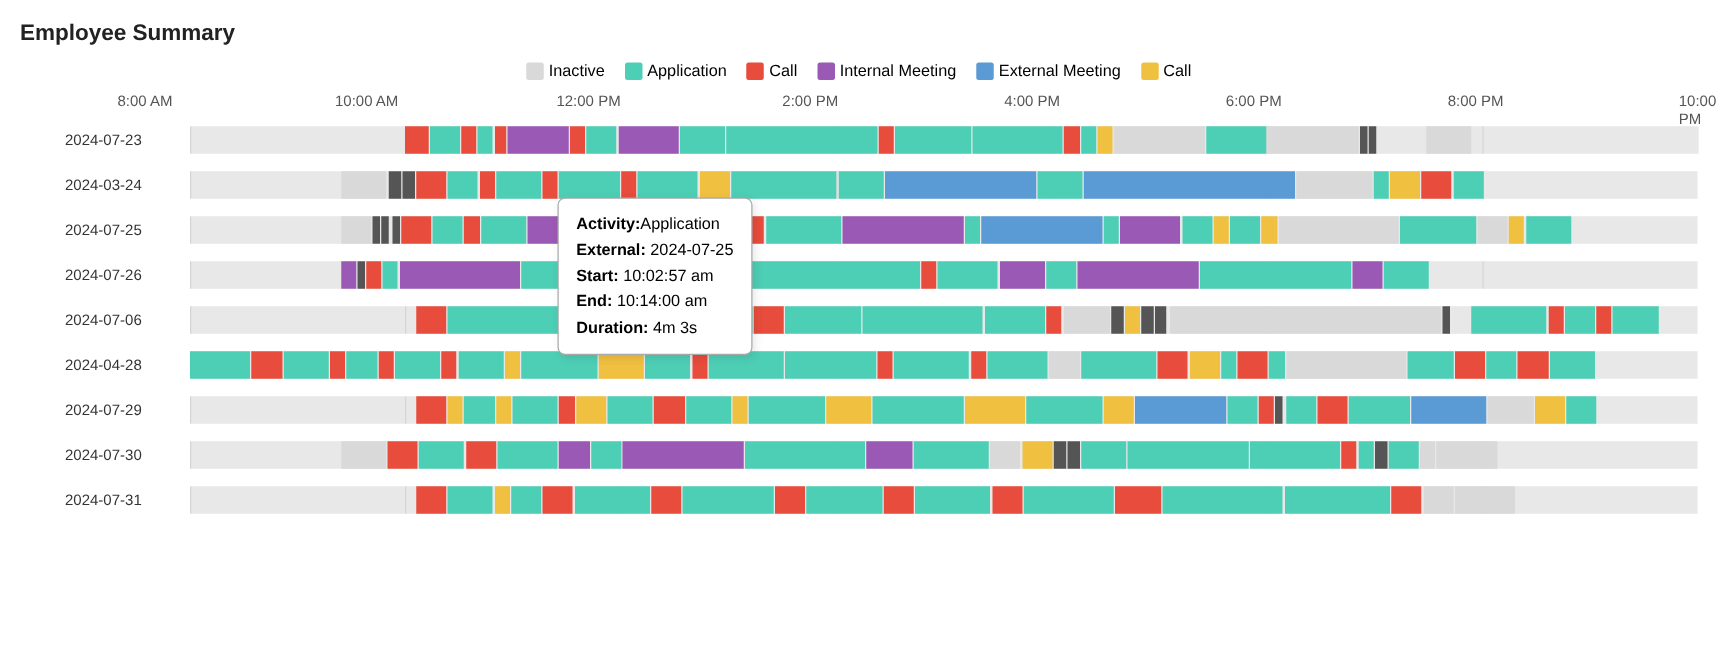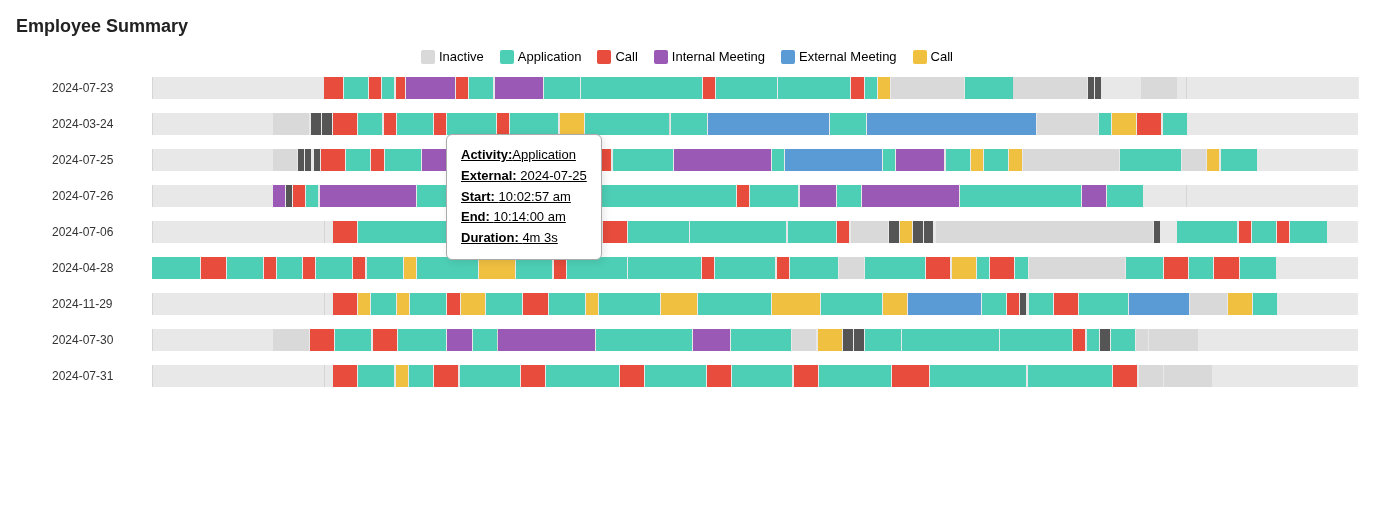--- a/index.html
+++ b/index.html
@@ -85,21 +85,20 @@
       background: white;
       border: 1.5px solid #aaa;
       border-radius: 6px;
       padding: 10px 14px;
       font-size: 13px;
       line-height: 1.6;
       z-index: 10;
       box-shadow: 2px 2px 8px rgba(0,0,0,0.1);
       white-space: nowrap;
       pointer-events: none;
-      text-decoration: underline;
     }
     .tooltip b {
       font-weight: bold;
     }
     .grid-line {
       position: absolute;
       top: 0;
       bottom: 0;
       width: 1px;
       background: rgba(0,0,0,0.08);
@@ -132,20 +131,30 @@
     <span>External Meeting</span>
   </div>
   <div class="legend-item">
     <div class="legend-color" style="background:#f0c040;"></div>
     <span>Call</span>
   </div>
 </div>
 
 <div class="chart-area">
 
+  <div class="time-axis">
+    <span class="time-label" style="left:0%;">8:00 AM</span>
+    <span class="time-label" style="left:14.28%;">10:00 AM</span>
+    <span class="time-label" style="left:28.57%;">12:00 PM</span>
+    <span class="time-label" style="left:42.85%;">2:00 PM</span>
+    <span class="time-label" style="left:57.14%;">4:00 PM</span>
+    <span class="time-label" style="left:71.42%;">6:00 PM</span>
+    <span class="time-label" style="left:85.71%;">8:00 PM</span>
+    <span class="time-label" style="left:100%;">10:00 PM</span>
+  </div>
 
   <div class="rows-container">
 
     <div class="tooltip" style="left: 430px; top: 60px;">
       <div><b>Activity:</b><span>Application</span></div>
       <div><b>External: </b><span>2024-07-25</span></div>
       <div><b>Start: </b><span>10:02:57 am</span></div>
       <div><b>End: </b><span>10:14:00 am</span></div>
       <div><b>Duration: </b><span>4m 3s</span></div>
     </div>
@@ -367,21 +376,21 @@
         <div class="segment" style="left:72.7%;width:8%;background:#d9d9d9;"></div>
         <div class="segment" style="left:80.8%;width:3%;background:#4dcfb5;"></div>
         <div class="segment" style="left:83.9%;width:2%;background:#e74c3c;"></div>
         <div class="segment" style="left:86%;width:2%;background:#4dcfb5;"></div>
         <div class="segment" style="left:88.1%;width:2%;background:#e74c3c;"></div>
         <div class="segment" style="left:90.2%;width:3%;background:#4dcfb5;"></div>
       </div>
     </div>
 
     <div class="row">
-      <div class="row-label">2024-11-29</div>
+      <div class="row-label">2024-07-29</div>
       <div class="row-bar">
         <div class="grid-line" style="left:0%"></div>
         <div class="grid-line" style="left:14.28%"></div>
         <div class="grid-line" style="left:28.57%"></div>
         <div class="grid-line" style="left:42.85%"></div>
         <div class="grid-line" style="left:57.14%"></div>
         <div class="grid-line" style="left:71.42%"></div>
         <div class="grid-line" style="left:85.71%"></div>
         <div class="segment" style="left:15%;width:2%;background:#e74c3c;"></div>
         <div class="segment" style="left:17.1%;width:1%;background:#f0c040;"></div>

